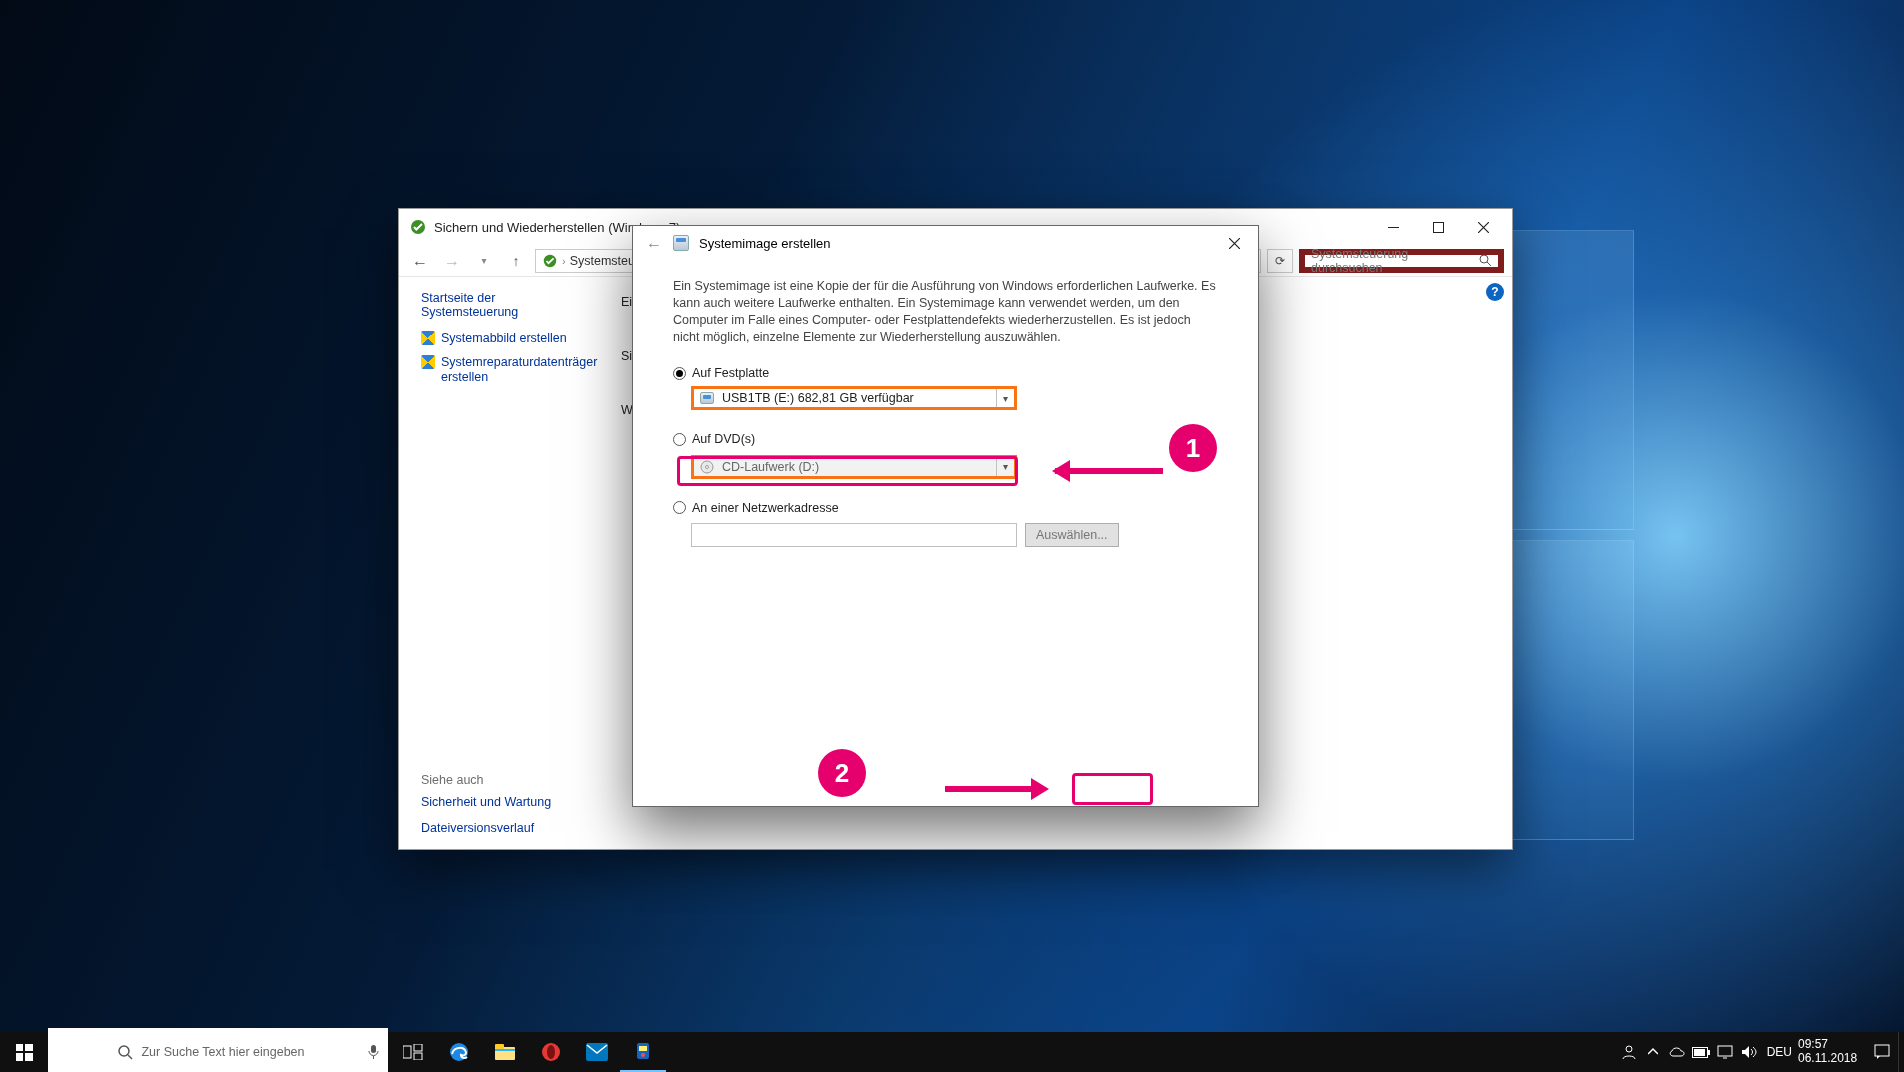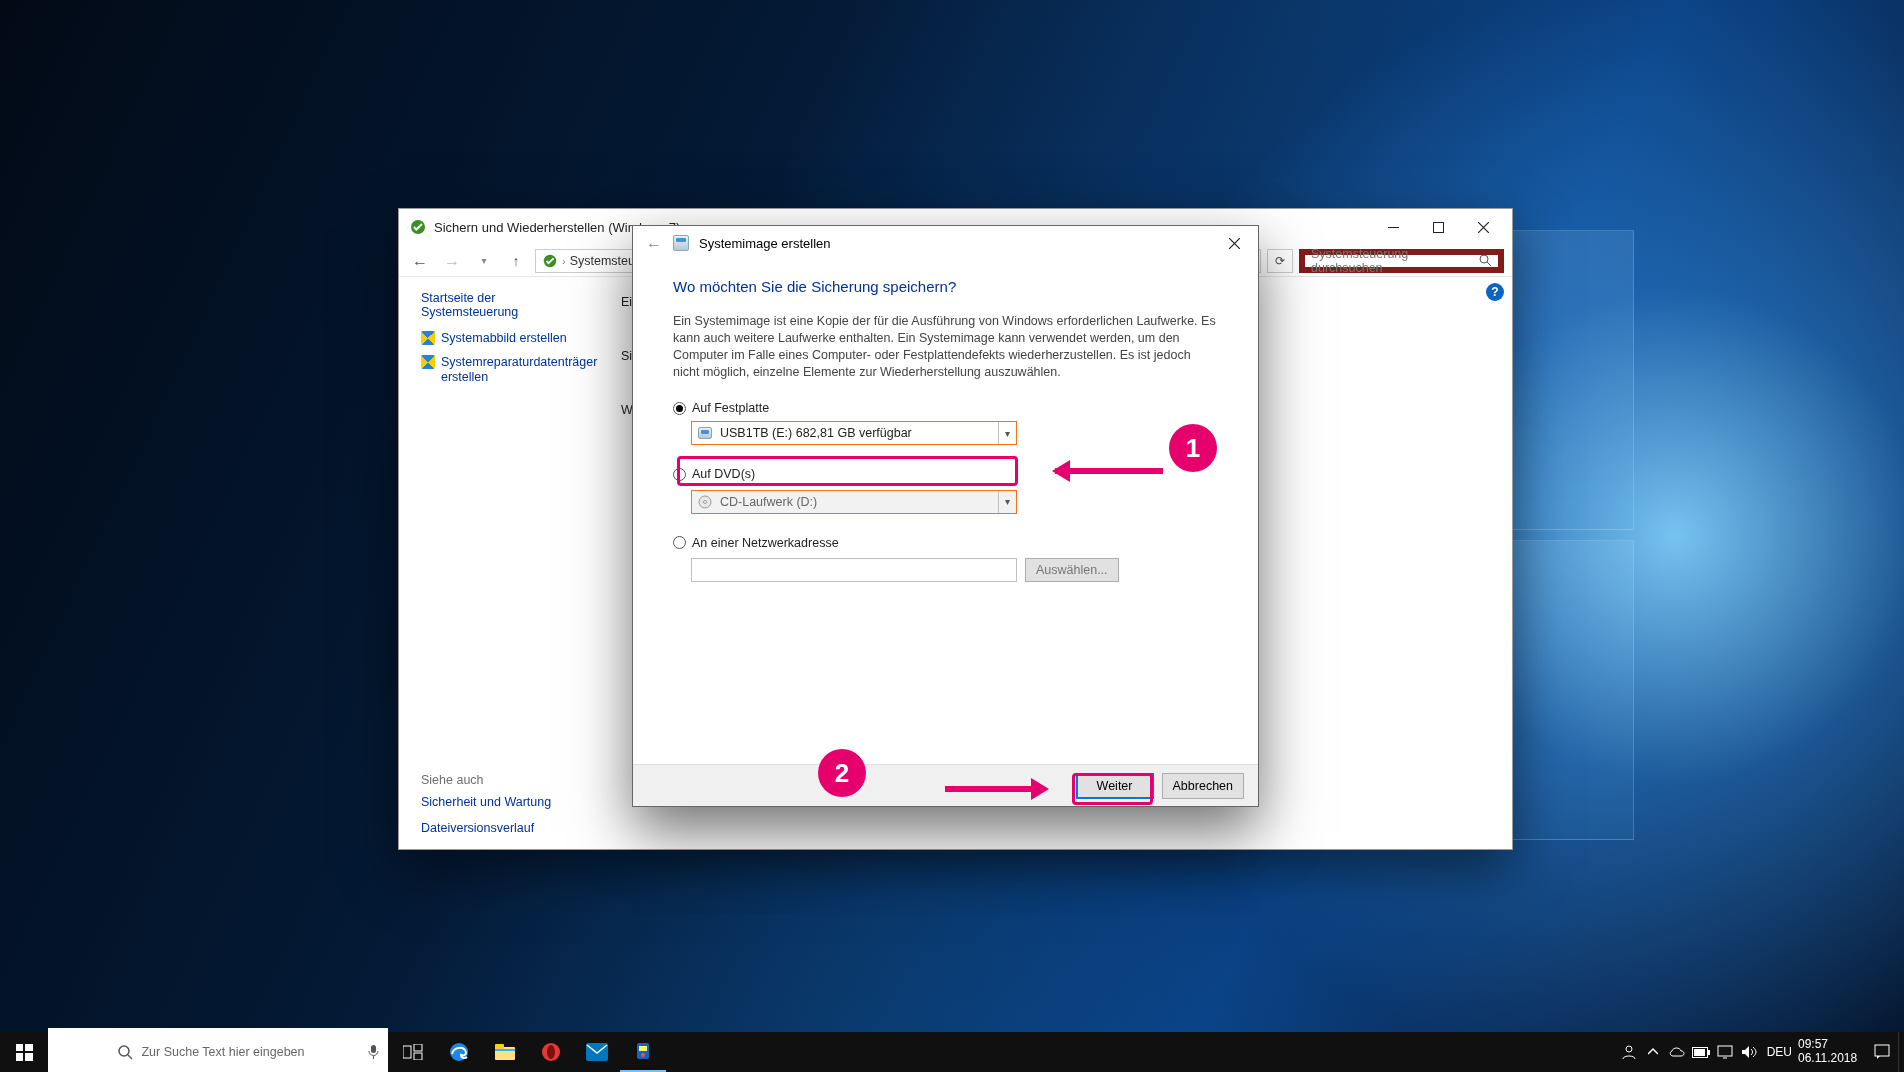--- a/index.html
+++ b/index.html
@@ -56,21 +56,21 @@
 .drvicon{width:16px;height:16px;display:inline-block;background:linear-gradient(180deg,#e8f0f6,#b8c8d8);border:1px solid #8aa;border-radius:2px;position:relative}
 .drvicon:before{content:"";position:absolute;left:2px;top:2px;right:2px;height:4px;background:#4a90d9;border-radius:1px}
 
 .wbody { padding:18px 40px 0 40px; font-size:12.5px; color:#222; }
 .wh1 { color:#003399; font-size:15px; font-weight:400; margin-bottom:18px; }
 .wdesc { color:#444; line-height:1.35; margin-bottom:20px; }
 .opt { margin-bottom:10px; }
 .opt .radio{display:inline-flex;align-items:center;gap:6px;cursor:pointer}
 .opt .radio .rb{width:13px;height:13px;border:1px solid #555;border-radius:50%;display:flex;align-items:center;justify-content:center}
 .opt .radio .rb.on:after{content:"";width:7px;height:7px;border-radius:50%;background:#000}
-.combo { margin:6px 0 22px 18px; height:24px; width:326px; border:1px solid #f97316; background:#fff; display:flex; align-items:center; padding:0 6px; position:relative; font-size:12.5px; }
+.combo { margin:6px 0 22px 18px; height:24px; width:326px; border:3px solid #f97316; background:#fff; display:flex; align-items:center; padding:0 6px; position:relative; font-size:12.5px; }
 .combo.disabled{background:#f2f2f2;color:#666}
 .combo .dd{position:absolute;right:0;top:0;bottom:0;width:18px;border-left:1px solid #c0c0c0;display:flex;align-items:center;justify-content:center;color:#555;font-size:10px}
 .txtfield { margin:6px 0 0 18px; height:24px; width:326px; border:1px solid #c0c0c0; background:#fff; }
 .btn { height:24px; padding:0 10px; border:1px solid #adadad; background:#e1e1e1; font-size:12.5px; color:#777; display:inline-flex; align-items:center; }
 .btn.enabled{color:#000}
 .btn.default{border:1px solid #0078d7; box-shadow:inset 0 0 0 1px #0078d7}
 .netrow{display:flex;gap:8px;margin:6px 0 4px 18px}
 
 .wfooter { position:absolute; left:0; right:0; bottom:0; height:42px; background:#f0f0f0; border-top:1px solid #dfdfdf; display:flex; align-items:center; justify-content:flex-end; padding:0 14px; gap:8px; }
 .wfooter .btn{height:26px;min-width:78px;justify-content:center}
@@ -202,21 +202,20 @@
     <span class="whi drvicon"></span>
     <span class="whtxt">Systemimage erstellen</span>
     <div class="close">
       <svg width="11" height="11">
           <path d="M0 0L11 11M11 0L0 11" stroke="currentColor" stroke-width="1.2"></path>
         </svg>
     </div>
   </div>
 
   <div class="wbody">
-    <div class="wh1">Wo möchten Sie die Sicherung speichern?</div>
     <div class="wdesc">Ein Systemimage ist eine Kopie der für die Ausführung von Windows erforderlichen Laufwerke. Es kann auch weitere Laufwerke enthalten. Ein Systemimage kann verwendet werden, um den Computer im Falle eines Computer- oder Festplattendefekts wiederherzustellen. Es ist jedoch nicht möglich, einzelne Elemente zur Wiederherstellung auszuwählen.</div>
 
     <div class="opt">
       <label class="radio">
         <span class="rb on"></span>
         <span>Auf Festplatte</span>
       </label>
       <div class="combo">
         <span class="drvicon" style="width:14px;height:12px;margin-right:8px"></span>
         <span>USB1TB (E:)  682,81 GB verfügbar</span>
@@ -248,28 +247,20 @@
       </label>
       <div class="netrow">
         <div class="txtfield" style="margin:0"></div>
         <div class="btn">
           <span>Auswählen...</span>
         </div>
       </div>
     </div>
   </div>
 
-  <div class="wfooter">
-    <div class="btn enabled default">
-      <span>Weiter</span>
-    </div>
-    <div class="btn enabled">
-      <span>Abbrechen</span>
-    </div>
-  </div>
 </div>
 
 <div class="hl" style="left:677px;top:456px;width:341px;height:30px"></div>
 <div class="arrowc" style="left:1055px;top:468px;width:108px"></div>
 <div class="callout" style="left:1169px;top:424px">
     <span>1</span>
   </div>
 
 <div class="hl" style="left:1072px;top:773px;width:81px;height:32px"></div>
 <div class="arrowc" style="left:945px;top:786px;width:90px"></div>

